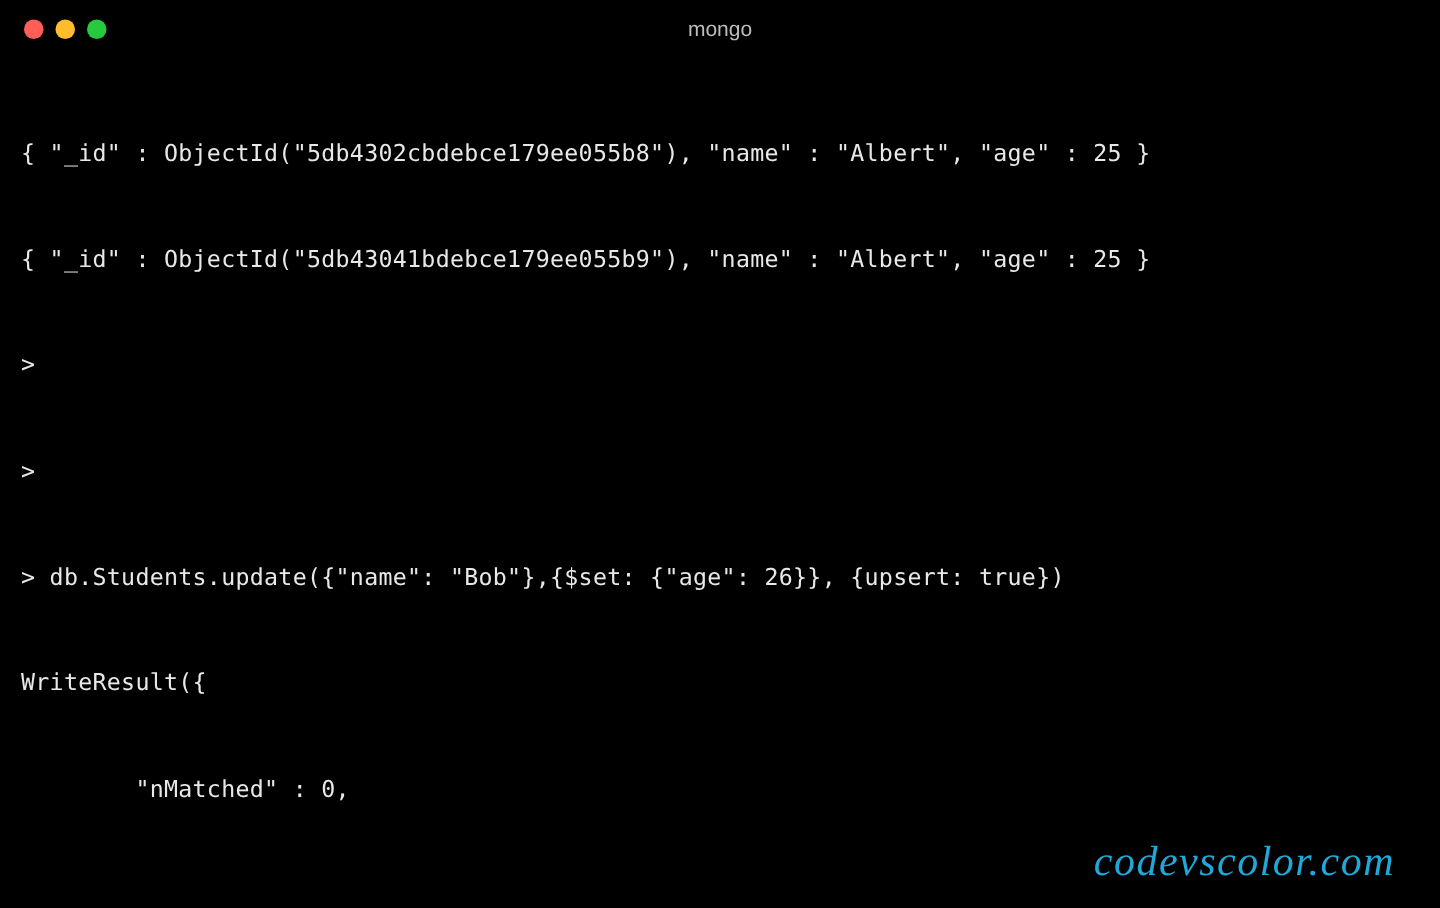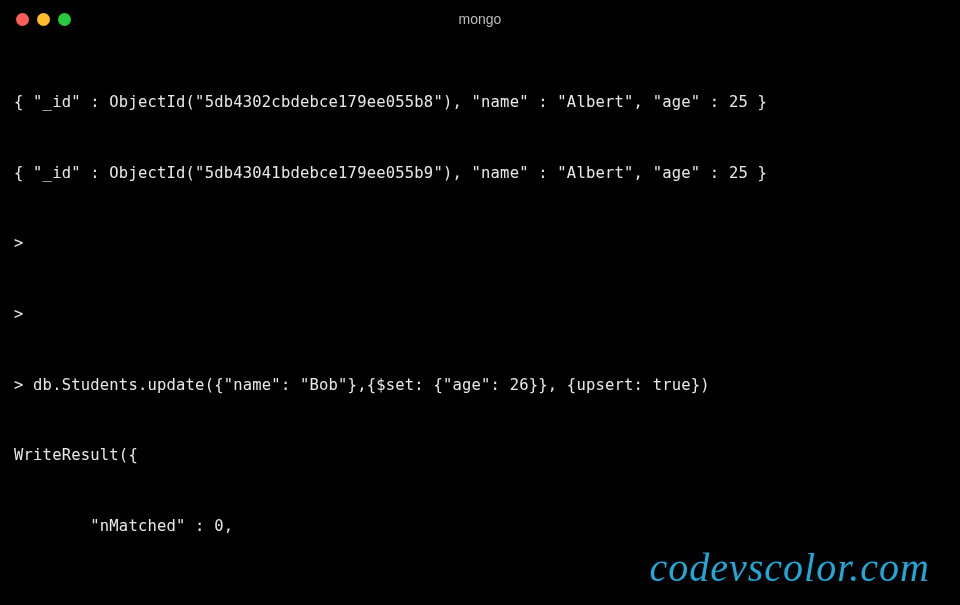--- a/index.html
+++ b/index.html
@@ -53,21 +53,21 @@
     }
     .line {
       display: block;
     }
     .watermark {
       position: absolute;
       right: 30px;
       bottom: 14px;
       font-family: "Brush Script MT", "Segoe Script", cursive;
       font-style: italic;
-      font-size: 40px;
+      font-size: 28px;
       color: #1fa8d8;
       letter-spacing: 1px;
     }
   </style>
 </head>
 <body>
 
 <div class="titlebar">
   <div class="traffic-lights">
     <div class="traffic-light tl-close"></div>

